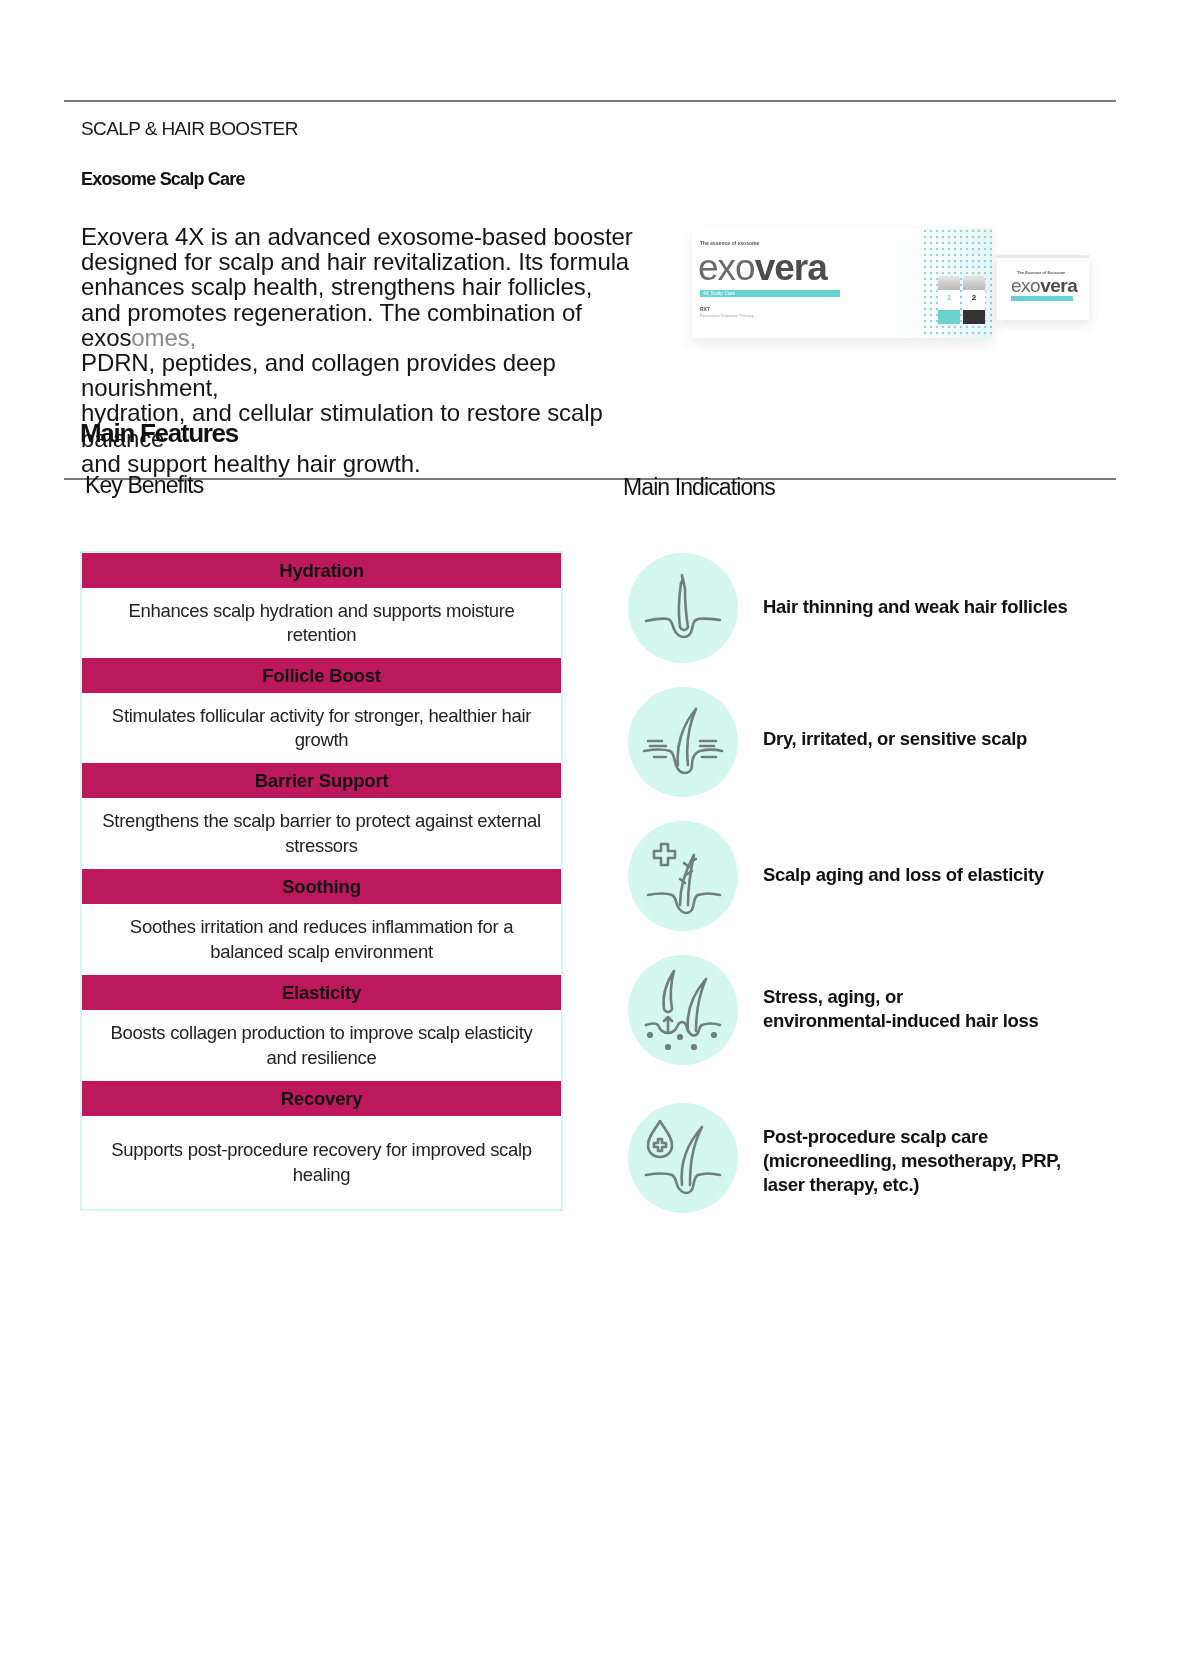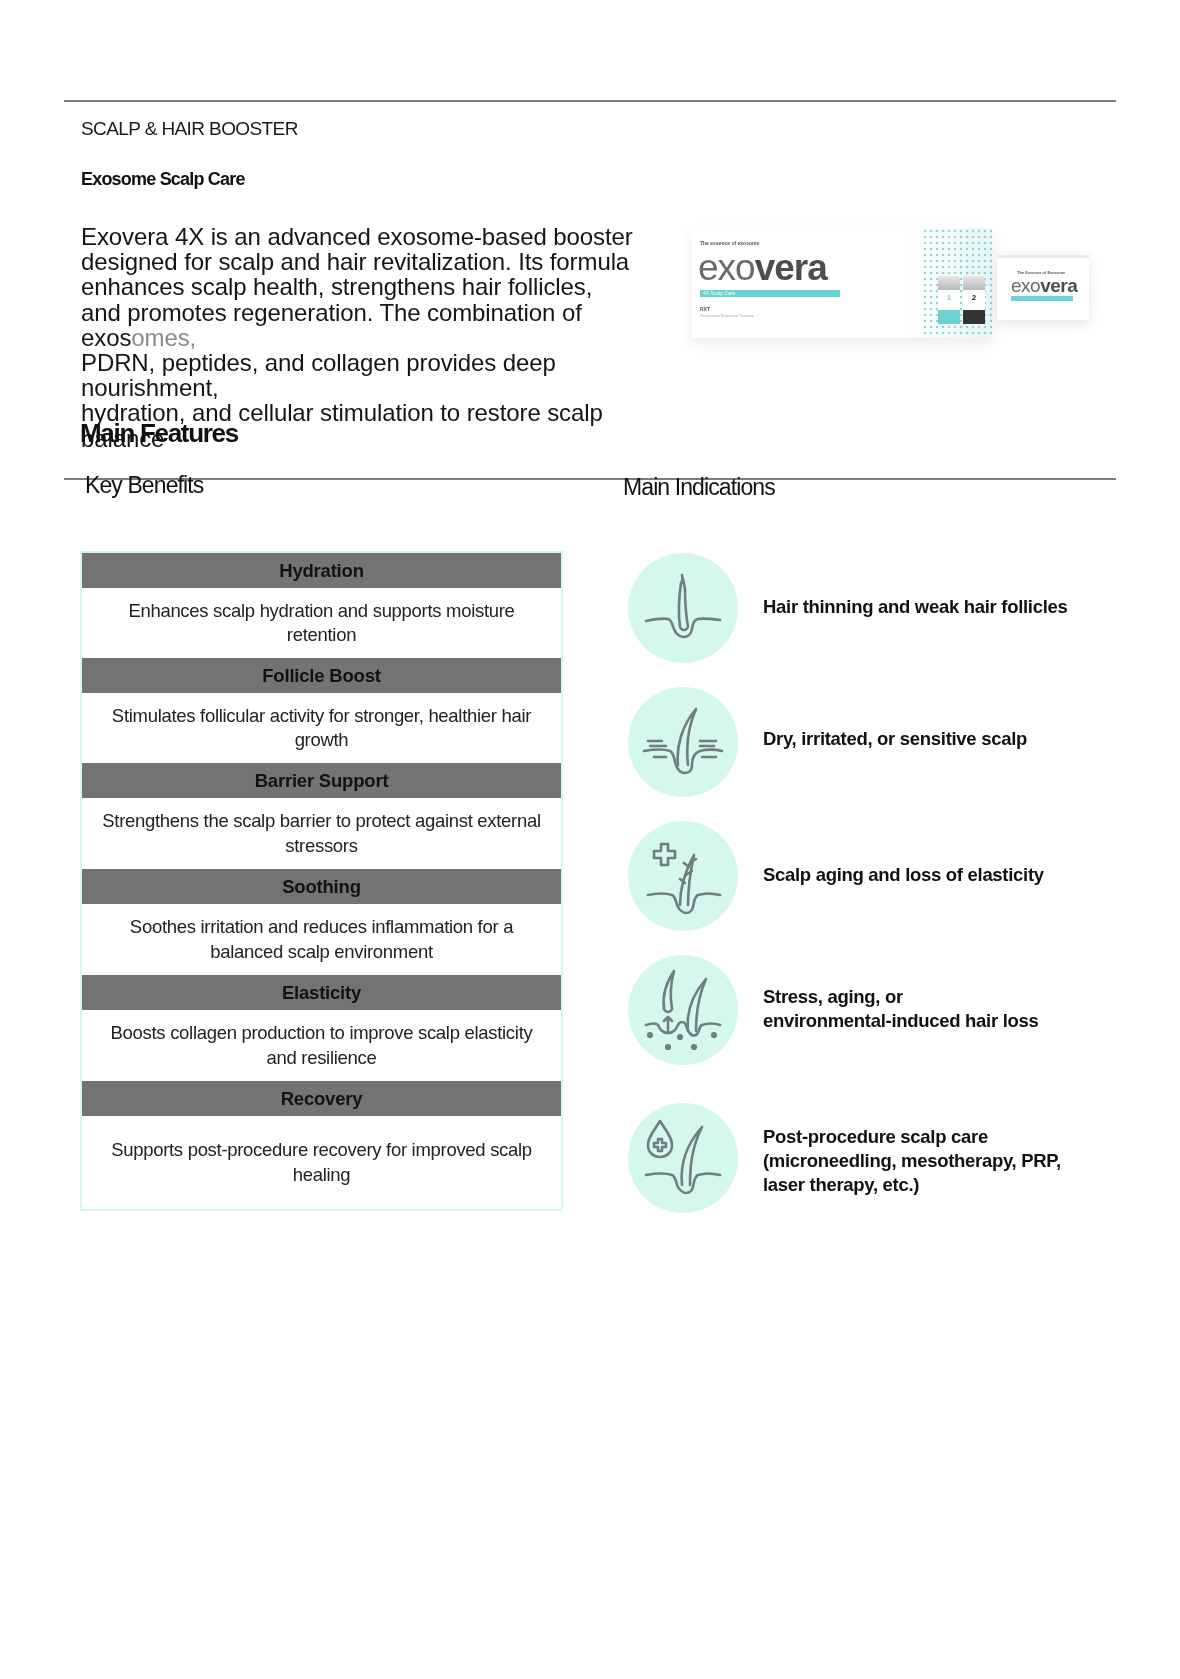--- a/index.html
+++ b/index.html
@@ -44,21 +44,21 @@
   .box-small .logo { position: absolute; left: 14px; top: 18px; font-size: 19px; letter-spacing: -0.5px; line-height: 20px; }
   .box-small .band { position: absolute; left: 14px; top: 38px; width: 62px; height: 5px; background: #69d2d2; }
 
   .section-title { position: absolute; left: 80px; top: 410px; font-size: 26px; font-weight: bold; letter-spacing: -1.3px; margin-top: 8px; }
   .col-title { position: absolute; top: 472px; font-size: 23px; font-weight: normal; letter-spacing: -0.9px; }
   .col-title.left { left: 85px; top: 472px; }
   .col-title.right { left: 623px; top: 474px; }
 
   
   .benefits { position: absolute; left: 80px; top: 551px; width: 483px; border: 2px solid #d3f8f0; }
-  .benefit-head { background: #737373; height: 35px; font-size: 18.5px; font-weight: bold; text-align: center; line-height: 35px; color: #121212; letter-spacing: -0.2px; }
+  .benefit-head { background: #be185d; height: 35px; font-size: 18.5px; font-weight: bold; text-align: center; line-height: 35px; color: #121212; letter-spacing: -0.2px; }
   .benefit-body { background: #fff; text-align: center; font-size: 18.5px; line-height: 24.5px; color: #222; letter-spacing: -0.3px; display: flex; align-items: center; justify-content: center; padding: 0 20px; }
   .benefit-body.h70 { height: 70px; }
   .benefit-body.h71 { height: 71px; }
   .benefit-body.last { height: 93px; }
 
   
   .indication { position: absolute; left: 628px; width: 480px; height: 110px; }
   .indication .circle { position: absolute; left: 0; top: 0; width: 110px; height: 110px; border-radius: 50%; background: #d4f7ee; }
   .indication .circle svg { position: absolute; left: 0; top: 0; width: 110px; height: 110px; }
   .indication .label { position: absolute; left: 135px; font-size: 18.5px; font-weight: bold; line-height: 24px; color: #111; letter-spacing: -0.3px; }
@@ -70,20 +70,21 @@
 <div class="category">SCALP &amp; HAIR BOOSTER</div>
 <h1 class="title">Exosome Scalp Care</h1>
 
 <div class="intro">
   <div>Exovera 4X is an advanced exosome-based booster</div>
   <div>designed for scalp and hair revitalization. Its formula</div>
   <div>enhances scalp health, strengthens hair follicles,</div>
   <div><span>and promotes regeneration. The combination of exos</span><span class="fade">omes,</span></div>
   <div>PDRN, peptides, and collagen provides deep nourishment,</div>
   <div>hydration, and cellular stimulation to restore scalp balance</div>
+  <div>and support healthy hair growth.</div>
 </div>
 
 <div class="product">
   <div class="box-main">
     <div class="pattern"></div>
     <div class="tagline">The essence of exosome</div>
     <div class="logo"><span class="thin">exo</span><span class="bold">vera</span></div>
     <div class="band">4X Scalp Care</div>
     <div class="rxt">RXT</div>
     <div class="sub">Restorative Exosome Therapy</div>

